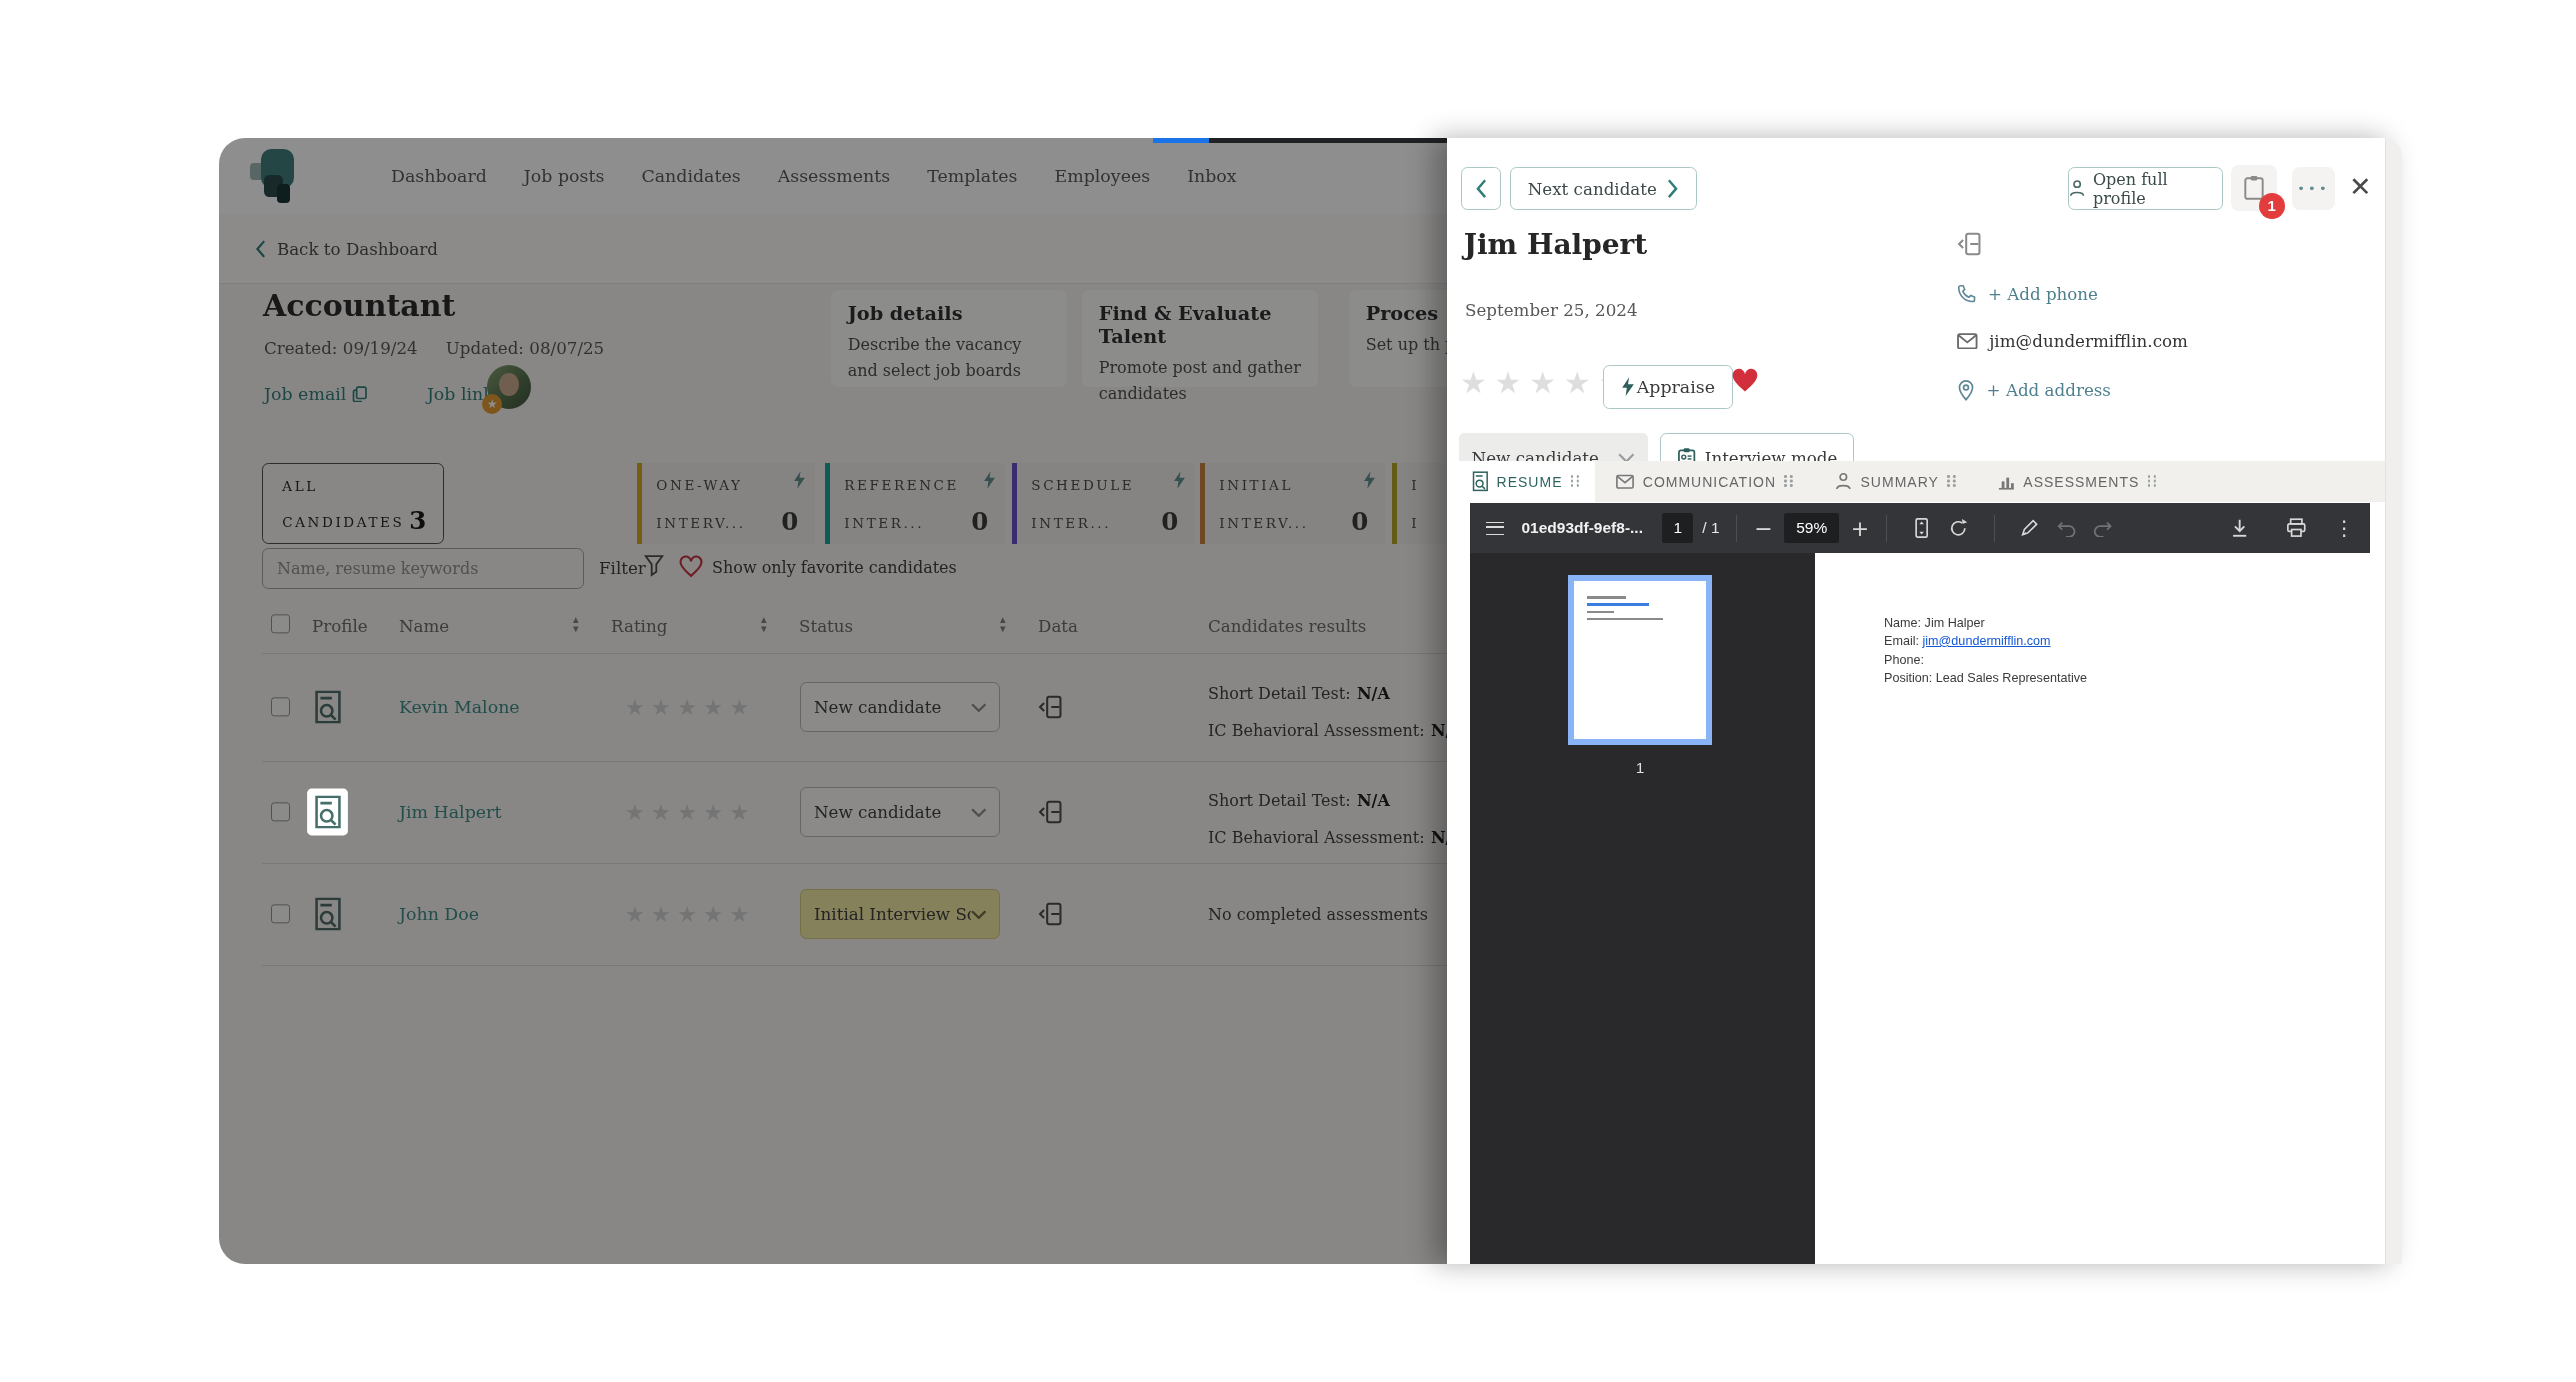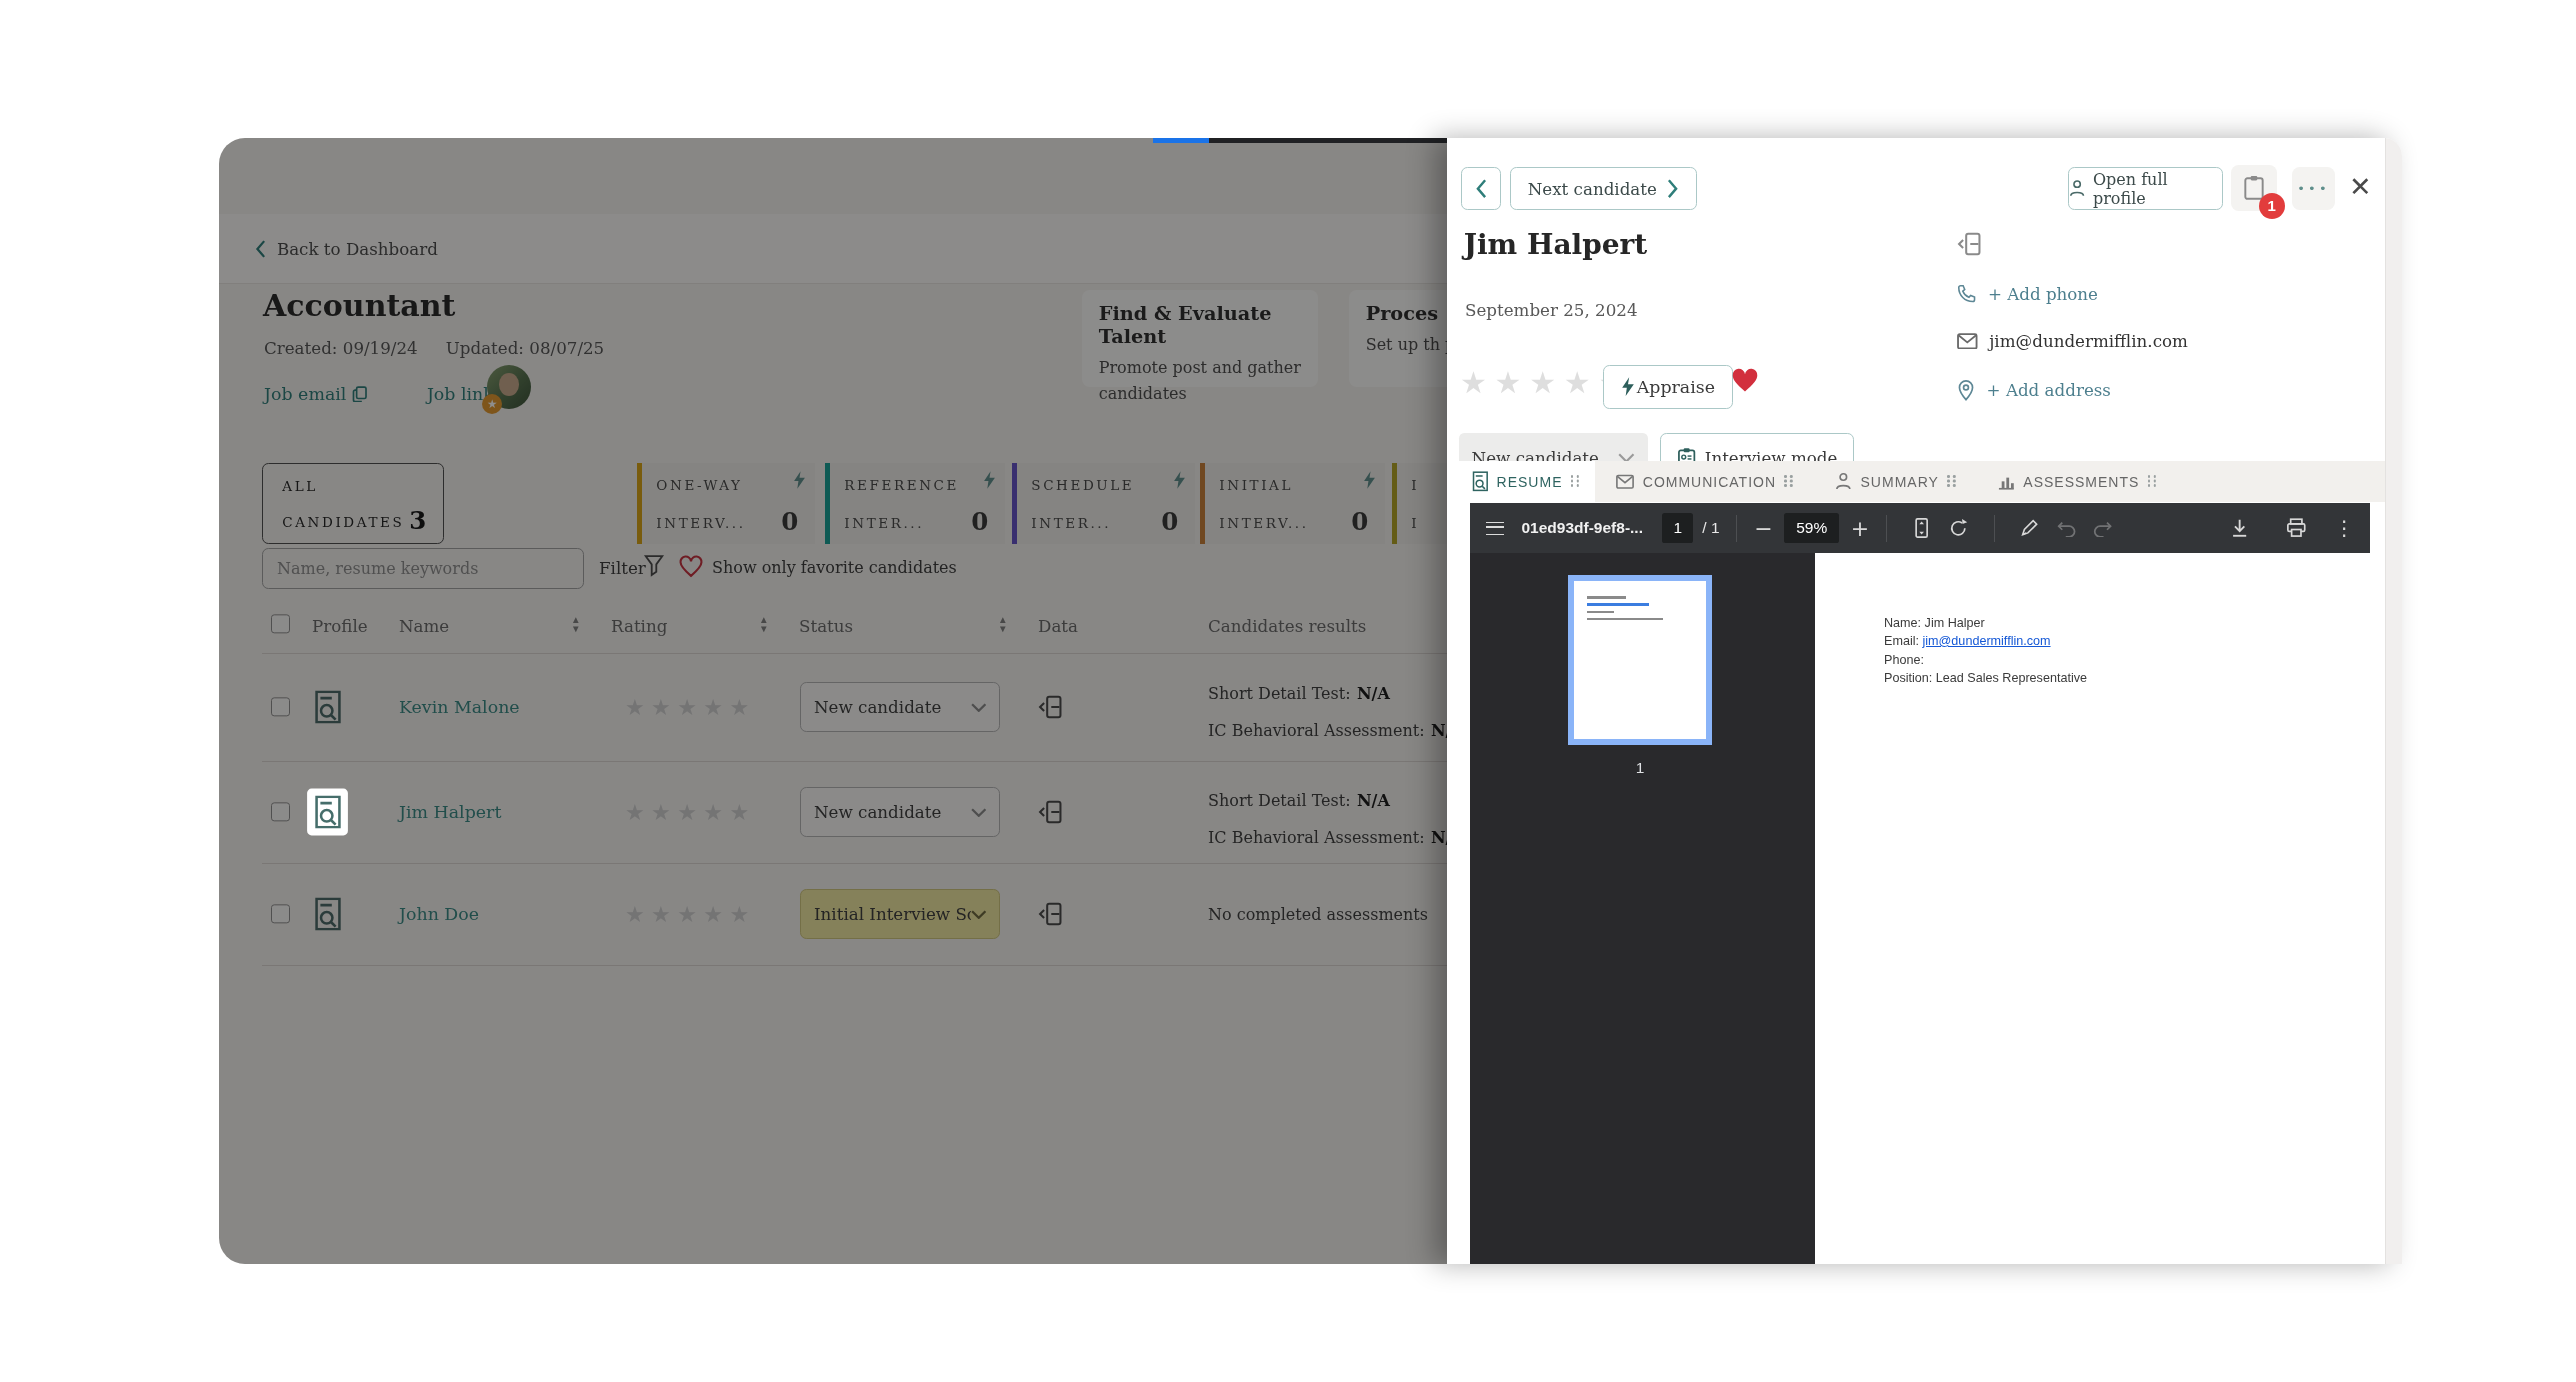--- a/index.html
+++ b/index.html
@@ -200,20 +200,35 @@
 
   svg { display:block; }
 </style>
 </head>
 <body>
 
 <div id="stage">
 
   <div class="app-window">
 
+    <div class="nav">
+      <div class="logo">
+          <i class="lg2"></i>
+          <i class="lg1"></i>
+          <i class="lg3"></i>
+          <i class="lg4"></i>
+        </div>
+      <a class="nav-item">Dashboard</a>
+      <a class="nav-item">Job posts</a>
+      <a class="nav-item">Candidates</a>
+      <a class="nav-item">Assessments</a>
+      <a class="nav-item">Templates</a>
+      <a class="nav-item">Employees</a>
+      <a class="nav-item">Inbox</a>
+    </div>
 
     <div class="backrow">
       <span>
         <svg width="11.6" height="18" viewBox="0 0 10 16">
             <path d="M8 1 L2 8 L8 15" fill="none" stroke="#2f7e7a" stroke-width="2"></path>
           </svg>
       </span>
       <span>Back to Dashboard</span>
     </div>
 
@@ -236,20 +251,24 @@
             <rect x="4" y="1" width="9" height="11" rx="1.5" fill="none" stroke="#2f7e7a" stroke-width="1.6"></rect>
             <path d="M4 4 H2.5 A1.5 1.5 0 0 0 1 5.5 V13.5 A1.5 1.5 0 0 0 2.5 15 H9" fill="none" stroke="#2f7e7a" stroke-width="1.6"></path>
           </svg>
       </span>
     </div>
     <div class="avatar">
       <span class="face"></span>
       <span class="badge">★</span>
     </div>
 
+    <div class="card card1">
+      <h3>Job details</h3>
+      <p>Describe the vacancy and select job boards</p>
+    </div>
     <div class="card card2">
       <h3>Find &amp; Evaluate Talent</h3>
       <p>Promote post and gather candidates</p>
     </div>
     <div class="card card3">
       <h3>Proces</h3>
       <p>Set up th processin</p>
     </div>
 
     <div class="ptab ptab-all">

